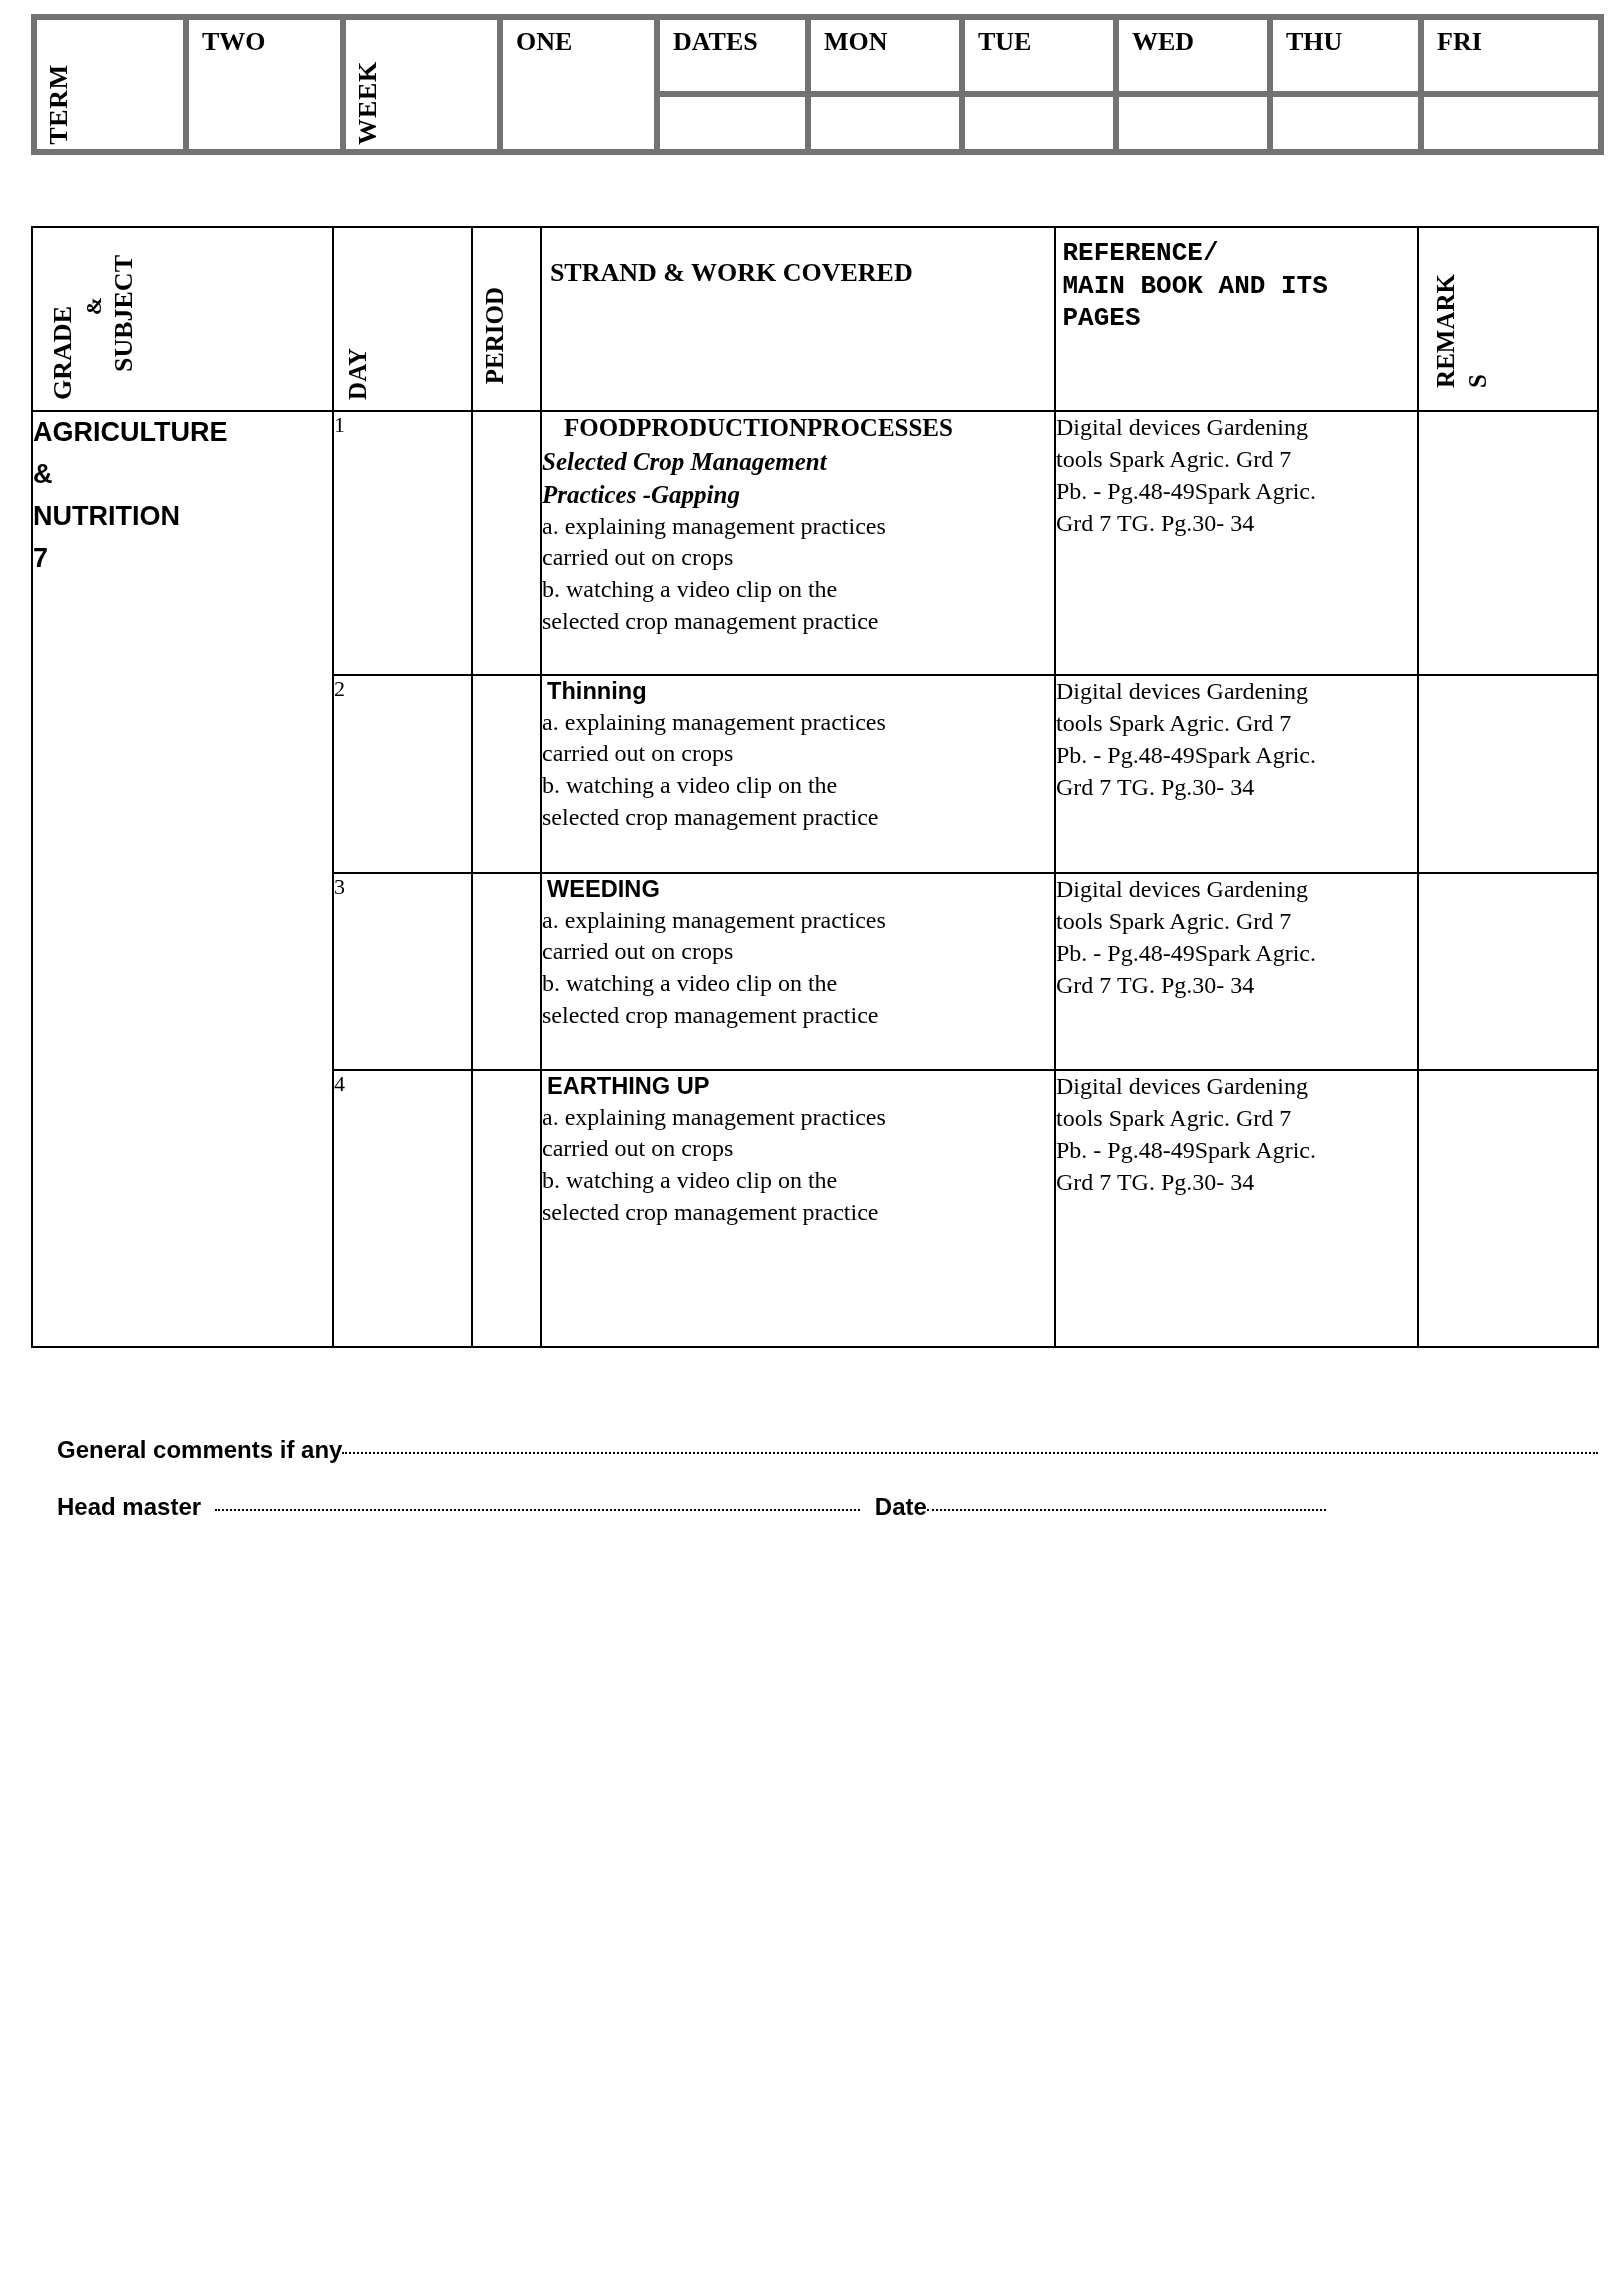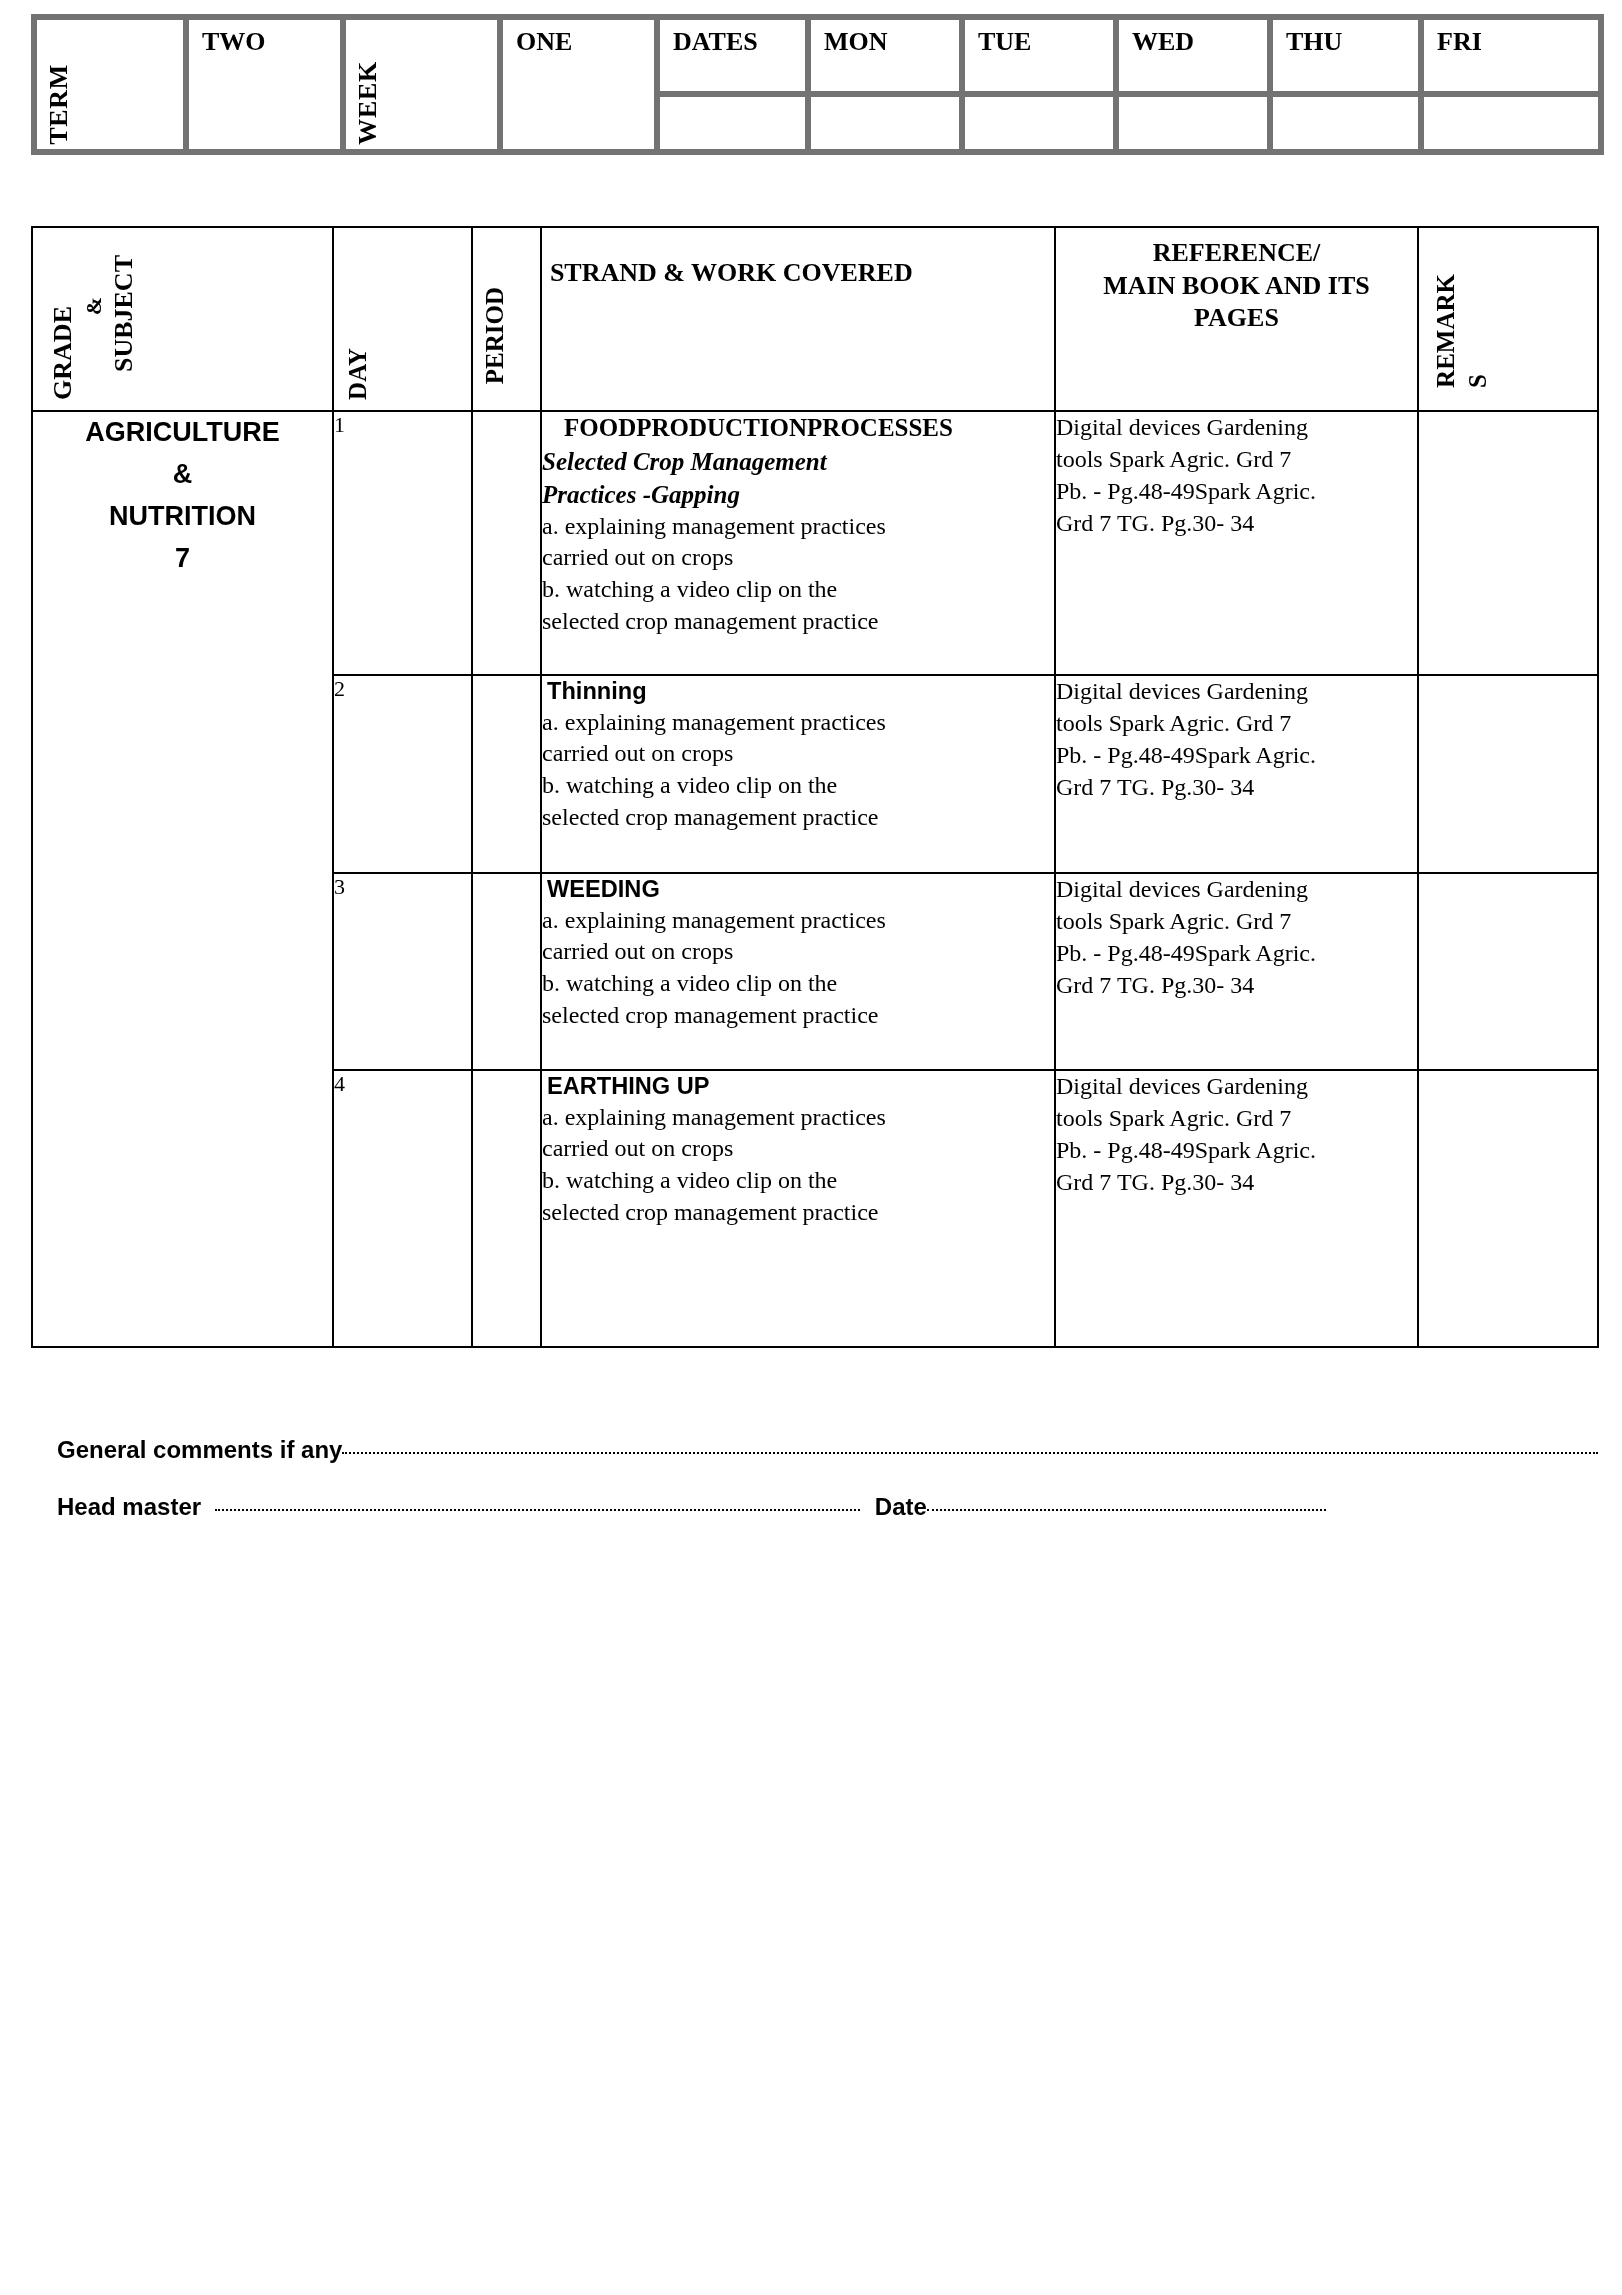--- a/index.html
+++ b/index.html
@@ -112,34 +112,35 @@
     font-weight: bold;
     font-size: 26px;
     text-align: left;
     line-height: 1.25;
     padding: 9.2px 7.9px 0 7.9px;
     margin-top: 20px;
   }
   .mh-left {
     font-weight: bold;
     font-size: 26px;
-    text-align: center;
+    text-align: left;
     padding: 9.2px 6.5px 0 6.5px;
     line-height: 1.25;
+    font-family: Liberation Mono, monospace;
   }
 
   
   td.c-subject { padding: 10.5px 9.2px 0 10.5px; }
   .subject-text {
     font-family: "Liberation Sans", sans-serif;
     font-weight: bold;
     font-size: 27px;
     line-height: 1.55;
   }
-  .subject-text span { display: block; text-align: center; }
+  .subject-text span { display: block; }
 
   td.c-day { padding: 9.2px 0 0 9.2px; }
   .day-num { font-size: 22px; line-height: 1.2; }
 
   td.c-period { }
 
   td.c-strand { padding: 9.2px 11.8px 6.5px 9.2px; }
   .strand-title {
     font-weight: bold;
     font-size: 25px;

